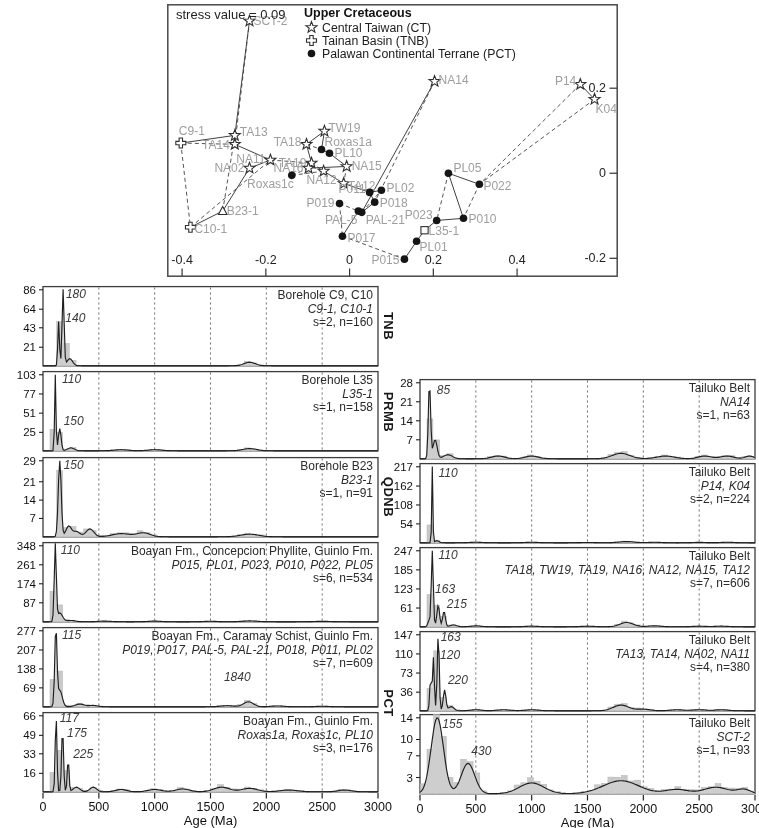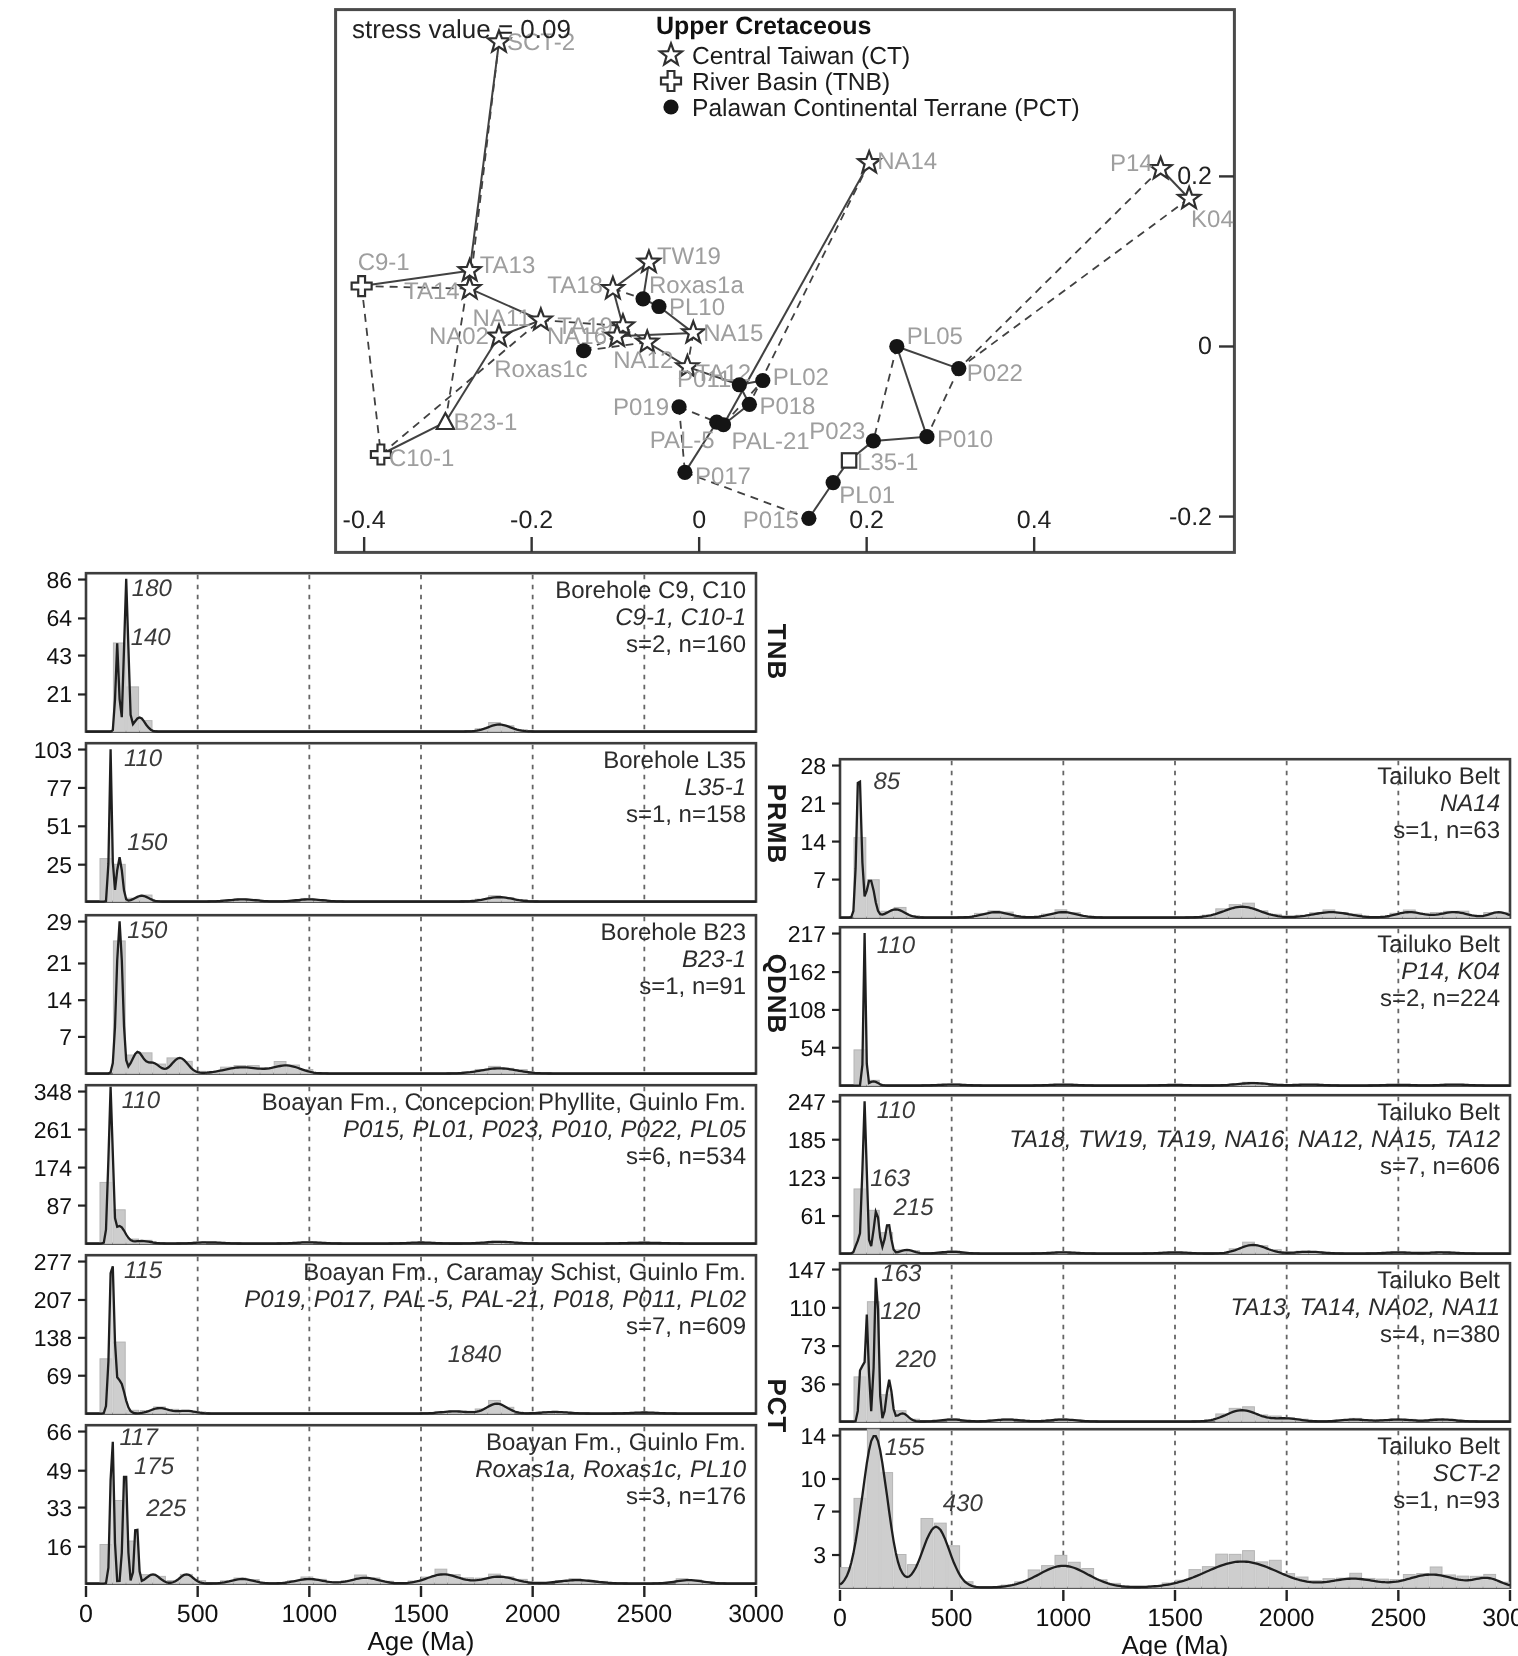--- a/index.html
+++ b/index.html
@@ -1,20 +1,20 @@
 <!DOCTYPE html>
 <html><head>
 <meta charset="utf-8">
 <style>
   html,body{margin:0;padding:0;background:#fff;}
   body{width:759px;height:828px;position:relative;font-family:"Liberation Sans","DejaVu Sans",sans-serif;color:#1a1a1a;}
   .fig{position:absolute;inset:0;margin-left:10px;}
   svg{position:absolute;overflow:visible;}
   #stress{position:absolute;left:166px;top:7px;font-size:13px;color:#222;}
-  #legend{position:absolute;left:318px;top:6px;}
+  #legend{position:absolute;left:294px;top:6px;}
   #legend .lg-title{font-weight:bold;font-size:12.5px;color:#111;margin-bottom:1px;}
   .lg-row{display:flex;align-items:flex-start;height:13px;font-size:12.3px;color:#1c1c1c;}
   .lg-row svg{position:static;width:15px;height:13px;flex:0 0 15px;margin-right:3px;}
   .region{position:absolute;writing-mode:vertical-rl;transform:translateY(-50%);font-weight:bold;font-size:13px;color:#181818;letter-spacing:.5px;}
   text{font-family:"Liberation Sans","DejaVu Sans",sans-serif;}
 </style>
 </head>
 <body>
 
 <div class="fig">
@@ -236,21 +236,21 @@
         <div class="lg-row">
           <svg viewBox="-7.5 -6.5 15 13">
             <path d="M0.00 -5.80L1.41 -1.94L5.52 -1.79L2.28 0.74L3.41 4.69L0.00 2.40L-3.41 4.69L-2.28 0.74L-5.52 -1.79L-1.41 -1.94Z" fill="#fff" stroke="#2f2f2f" stroke-width="1.1"></path>
           </svg>
           <span>Central Taiwan (CT)</span>
         </div>
         <div class="lg-row">
           <svg viewBox="-7.5 -6.5 15 13">
             <path d="M-1.7 -5L1.7 -5L1.7 -1.7L5 -1.7L5 1.7L1.7 1.7L1.7 5L-1.7 5L-1.7 1.7L-5 1.7L-5 -1.7L-1.7 -1.7Z" fill="#fff" stroke="#2f2f2f" stroke-width="1.1"></path>
           </svg>
-          <span>River Basin (TNB)</span>
+          <span>Tainan Basin (TNB)</span>
         </div>
         <div class="lg-row">
           <svg viewBox="-7.5 -6.5 15 13">
             <circle cx="0" cy="0" r="3.8" fill="#151515"></circle>
           </svg>
           <span>Palawan Continental Terrane (PCT)</span>
         </div>
       </div>
   </div>
   <div id="panels">

